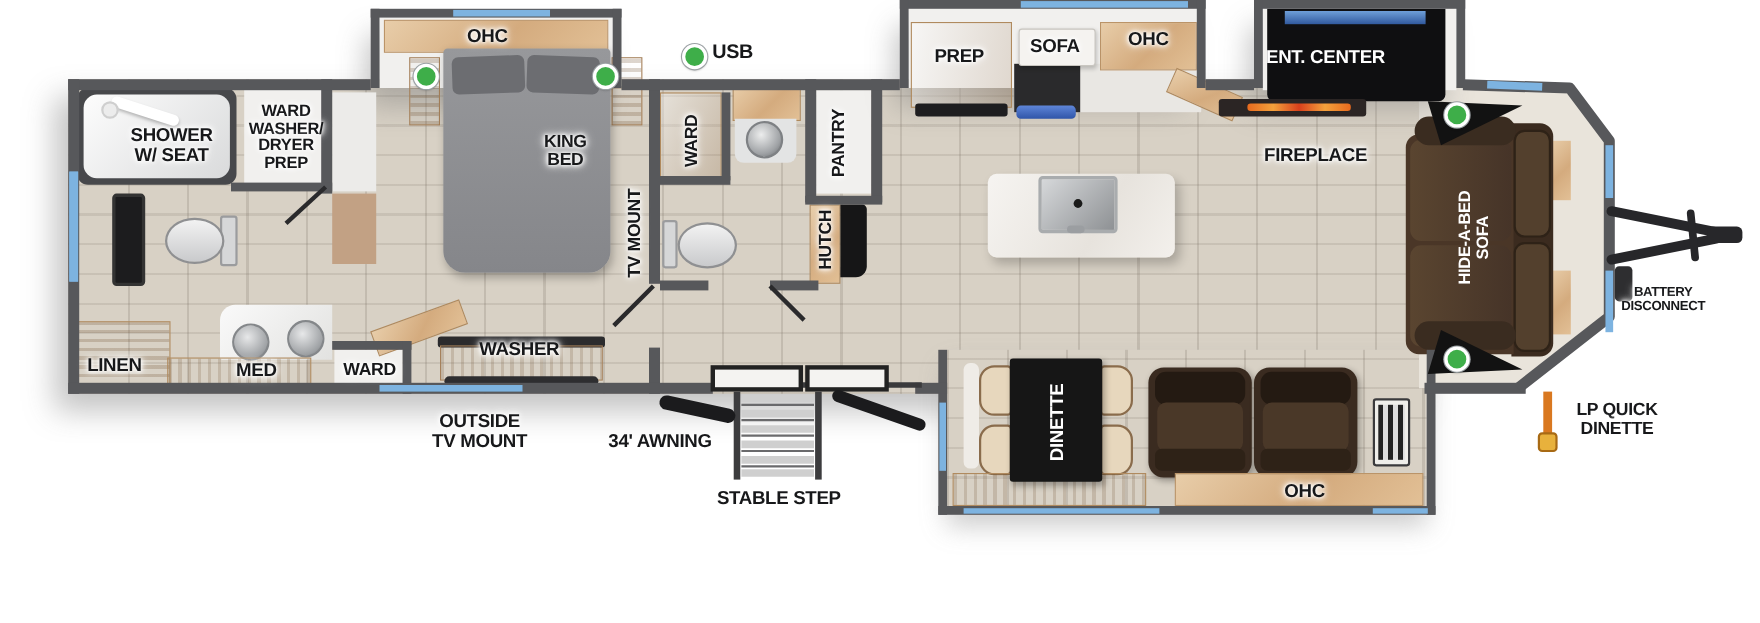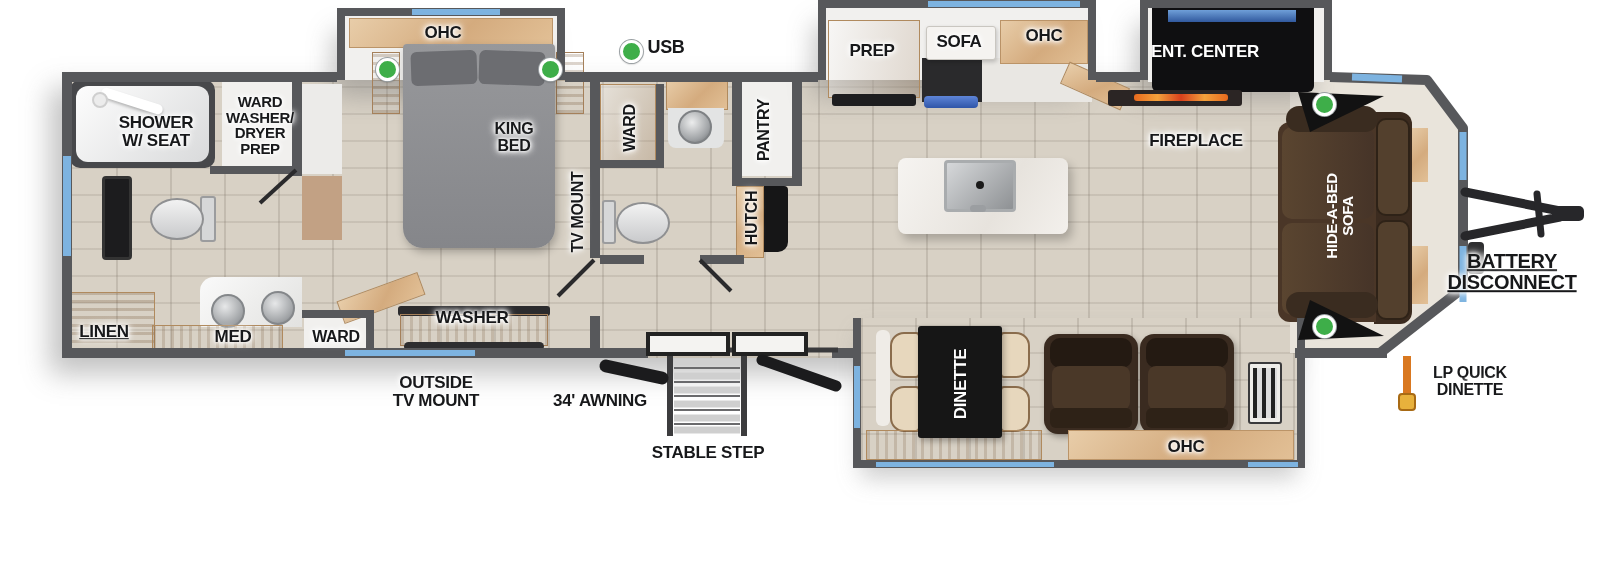--- a/index.html
+++ b/index.html
@@ -244,21 +244,21 @@
   <div class="dot" style="left:620px;top:40px;"></div>
 
   <div class="lab" style="left:666px;top:47px;font-size:18px;">USB</div>
 
   <div class="lab" style="left:156px;top:132px;">SHOWER
 W/ SEAT</div>
   <div class="lab" style="left:260px;top:125px;font-size:15px;">WARD
 WASHER/
 DRYER
 PREP</div>
-  <div class="lab" style="left:104px;top:332px;text-decoration:underline;">LINEN</div>
+  <div class="lab" style="left:104px;top:332px;">LINEN</div>
   <div class="lab" style="left:233px;top:337px;">MED</div>
 
   <div class="lab" style="left:443px;top:33px;">OHC</div>
   <div class="lab" style="left:514px;top:138px;font-size:16px;">KING
 BED</div>
   <div class="lab vlab" style="left:578px;top:212px;font-size:16px;">TV MOUNT</div>
   <div class="lab" style="left:336px;top:337px;font-size:16px;">WARD</div>
   <div class="lab" style="left:472px;top:318px;">WASHER</div>
 
   <div class="lab vlab" style="left:630px;top:128px;font-size:16px;">WARD</div>
@@ -273,18 +273,18 @@
   <div class="lab" style="left:1196px;top:117px;margin-top:24px;">FIREPLACE</div>
   <div class="lab vlab wlab" style="left:1340px;top:216px;font-size:15px;">HIDE-A-BED
 SOFA</div>
   <div class="lab vlab wlab" style="left:961px;top:384px;">DINETTE</div>
   <div class="lab" style="left:1186px;top:447px;">OHC</div>
 
   <div class="lab" style="left:436px;top:392px;">OUTSIDE
 TV MOUNT</div>
   <div class="lab" style="left:600px;top:401px;">34' AWNING</div>
   <div class="lab" style="left:708px;top:453px;">STABLE STEP</div>
-  <div class="lab" style="left:1512px;top:272px;font-size:20px;text-decoration:underline;">BATTERY
+  <div class="lab" style="left:1512px;top:272px;font-size:12px;">BATTERY
 DISCONNECT</div>
   <div class="lab" style="left:1470px;top:382px;font-size:16px;">LP QUICK
 DINETTE</div>
 
 </div>
 
 </body></html>

